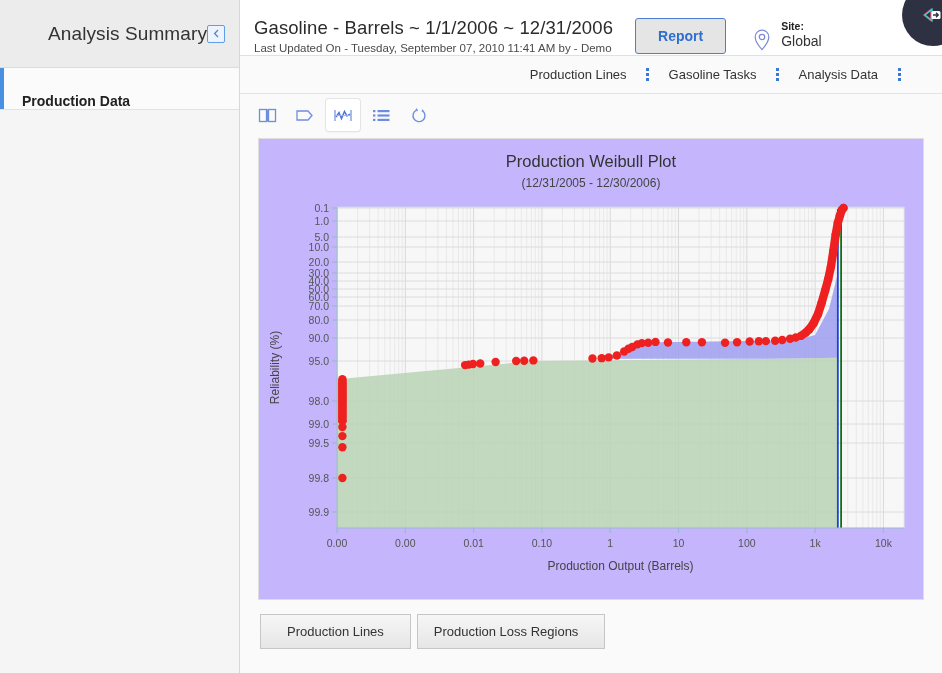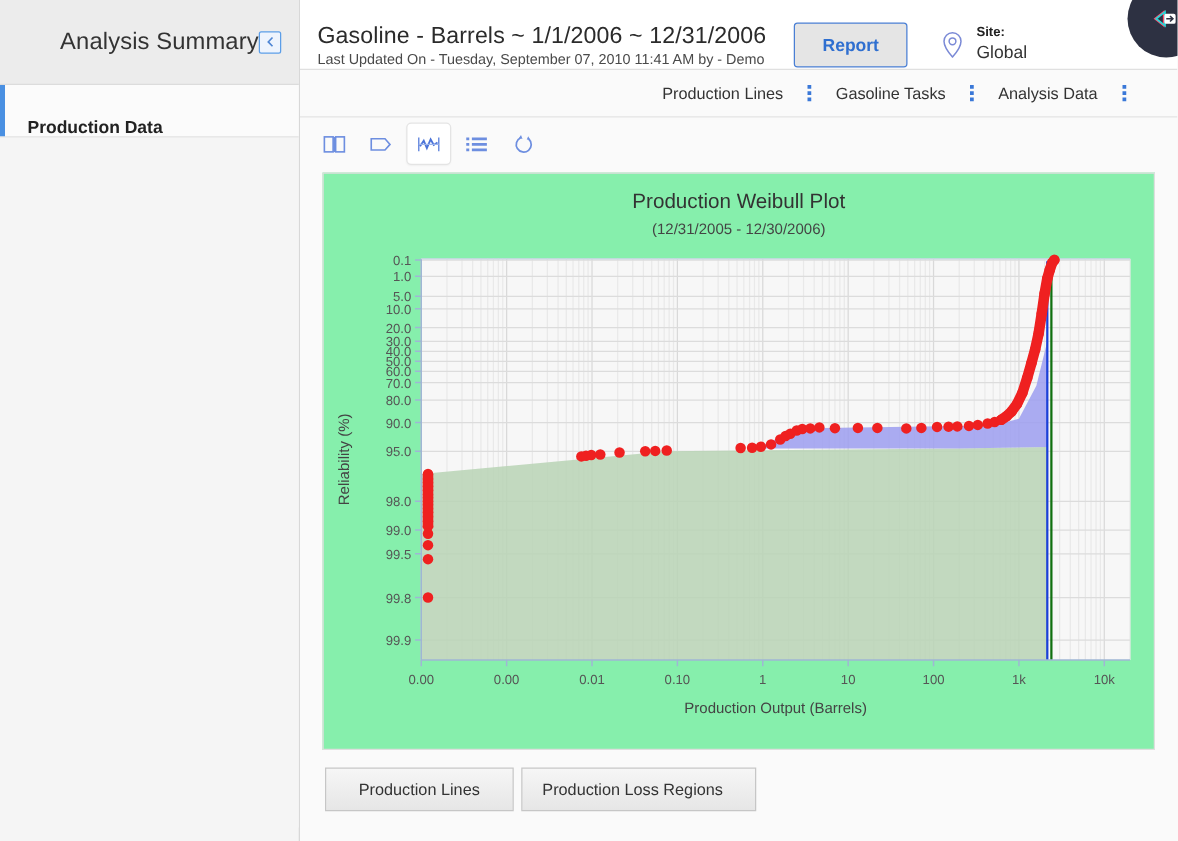--- a/index.html
+++ b/index.html
@@ -68,21 +68,21 @@
   .title-block { flex: 0 0 auto; margin-right: 22px; }
   .doc-title { font-size: 18.5px; color: #2b2b2b; letter-spacing: .1px; }
   .doc-sub { font-size: 11.5px; color: #4a4a4a; margin-top: 3px; }
   .report-btn {
     border: 1px solid #4a7fd4; border-radius: 3px;
     color: #2f6fd0; background: #e5e5e5;
     font-size: 14px; font-weight: bold;
     padding: 9px 22px;
     cursor: pointer;
   }
-  .site-block { display: flex; align-items: center; margin-left: 26px; }
+  .site-block { display: flex; align-items: flex-end; margin-left: 26px; }
   .pin-icon { width: 20px; height: 22px; margin-right: 9px; }
   .site-label { font-size: 10.5px; font-weight: bold; color: #222; line-height: 1.25; }
   .site-value { font-size: 14px; color: #333; line-height: 1.25; }
 
   .navrow {
     height: 38px; background: #fafafa;
     border-bottom: 1px solid #e3e3e3;
     display: flex; align-items: center; justify-content: flex-end;
     padding-right: 22px;
   }
@@ -101,21 +101,21 @@
     width: 34px; height: 32px;
     display: flex; align-items: center; justify-content: center;
     border-radius: 3px; cursor: pointer;
   }
   .tool.active { background: #fff; box-shadow: 0 0 0 1px #e4e4e4, 0 1px 2px rgba(0,0,0,.10); }
   .tool svg { display: block; }
 
   
   .chart-card {
     margin: 2px 18px 0 18px;
-    background: #86efac;
+    background: #c4b5fd;
     border: 1px solid #dedede;
     height: 462px;
     position: relative;
   }
   .chart-title { text-align: center; font-size: 16.5px; color: #333; padding-top: 13px; }
   .chart-sub { text-align: center; font-size: 12px; color: #444; margin-top: 5px; }
   #plot-svg { position: absolute; left: 0; top: 0; }
 
   .bottom-tabs { display: flex; margin: 14px 0 0 0; padding-left: 2px; }
   .btab {

